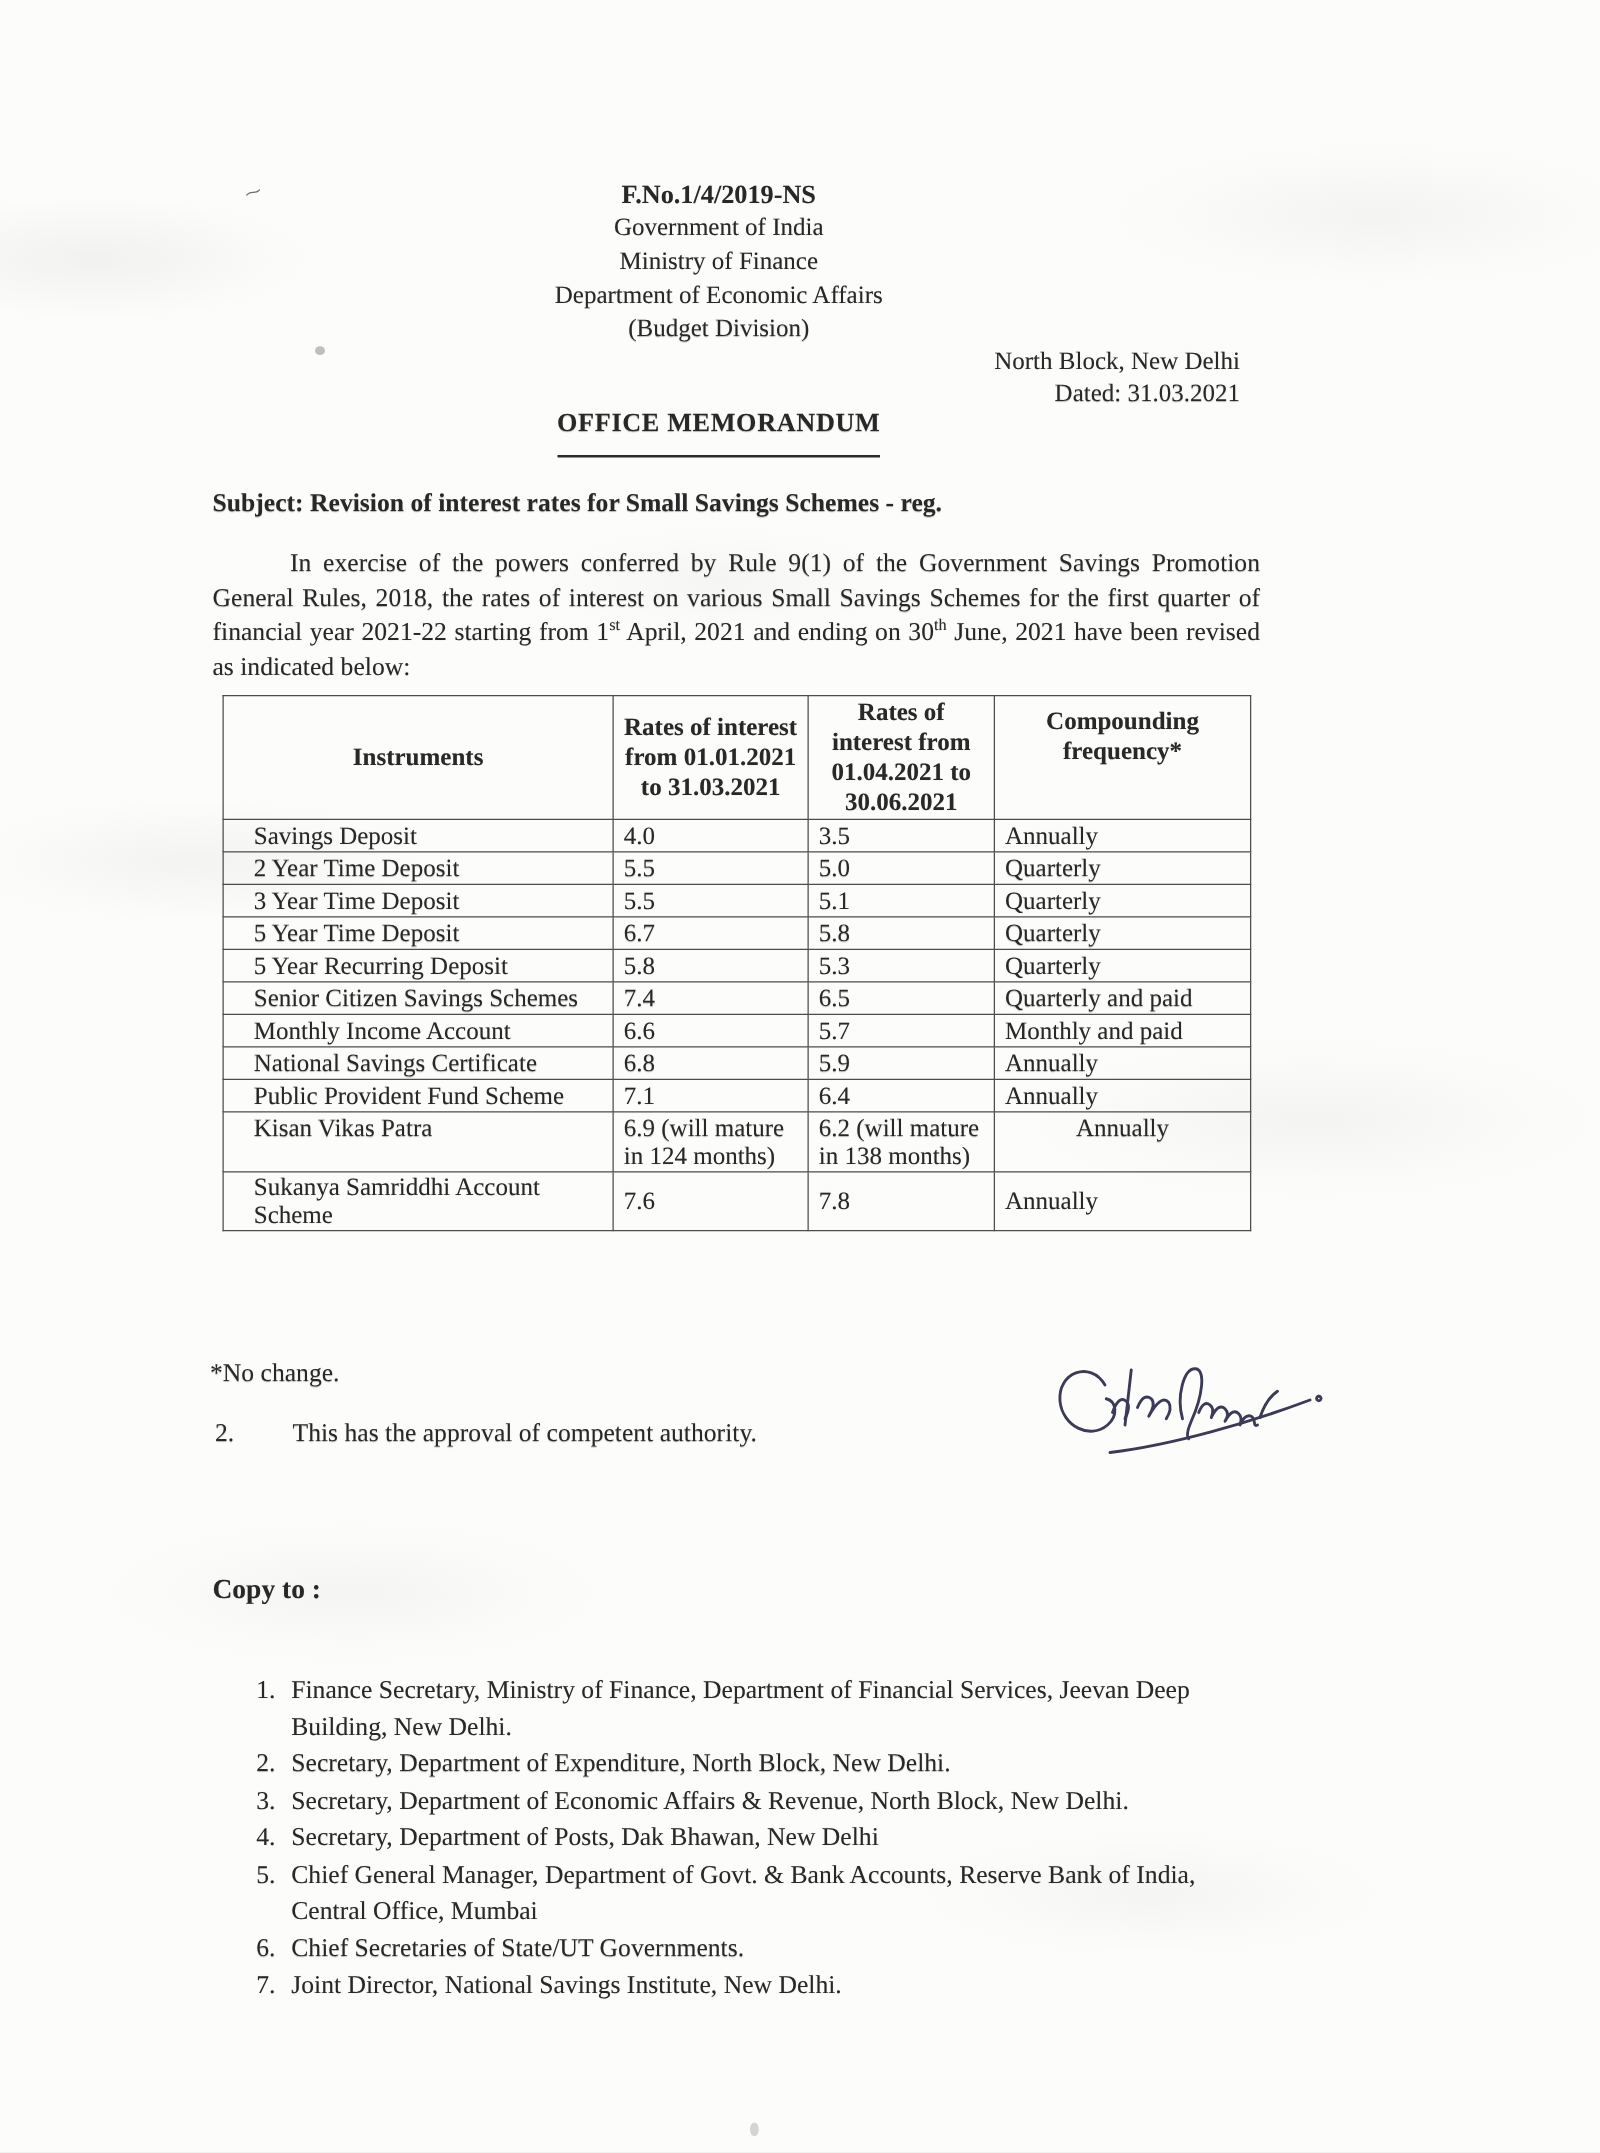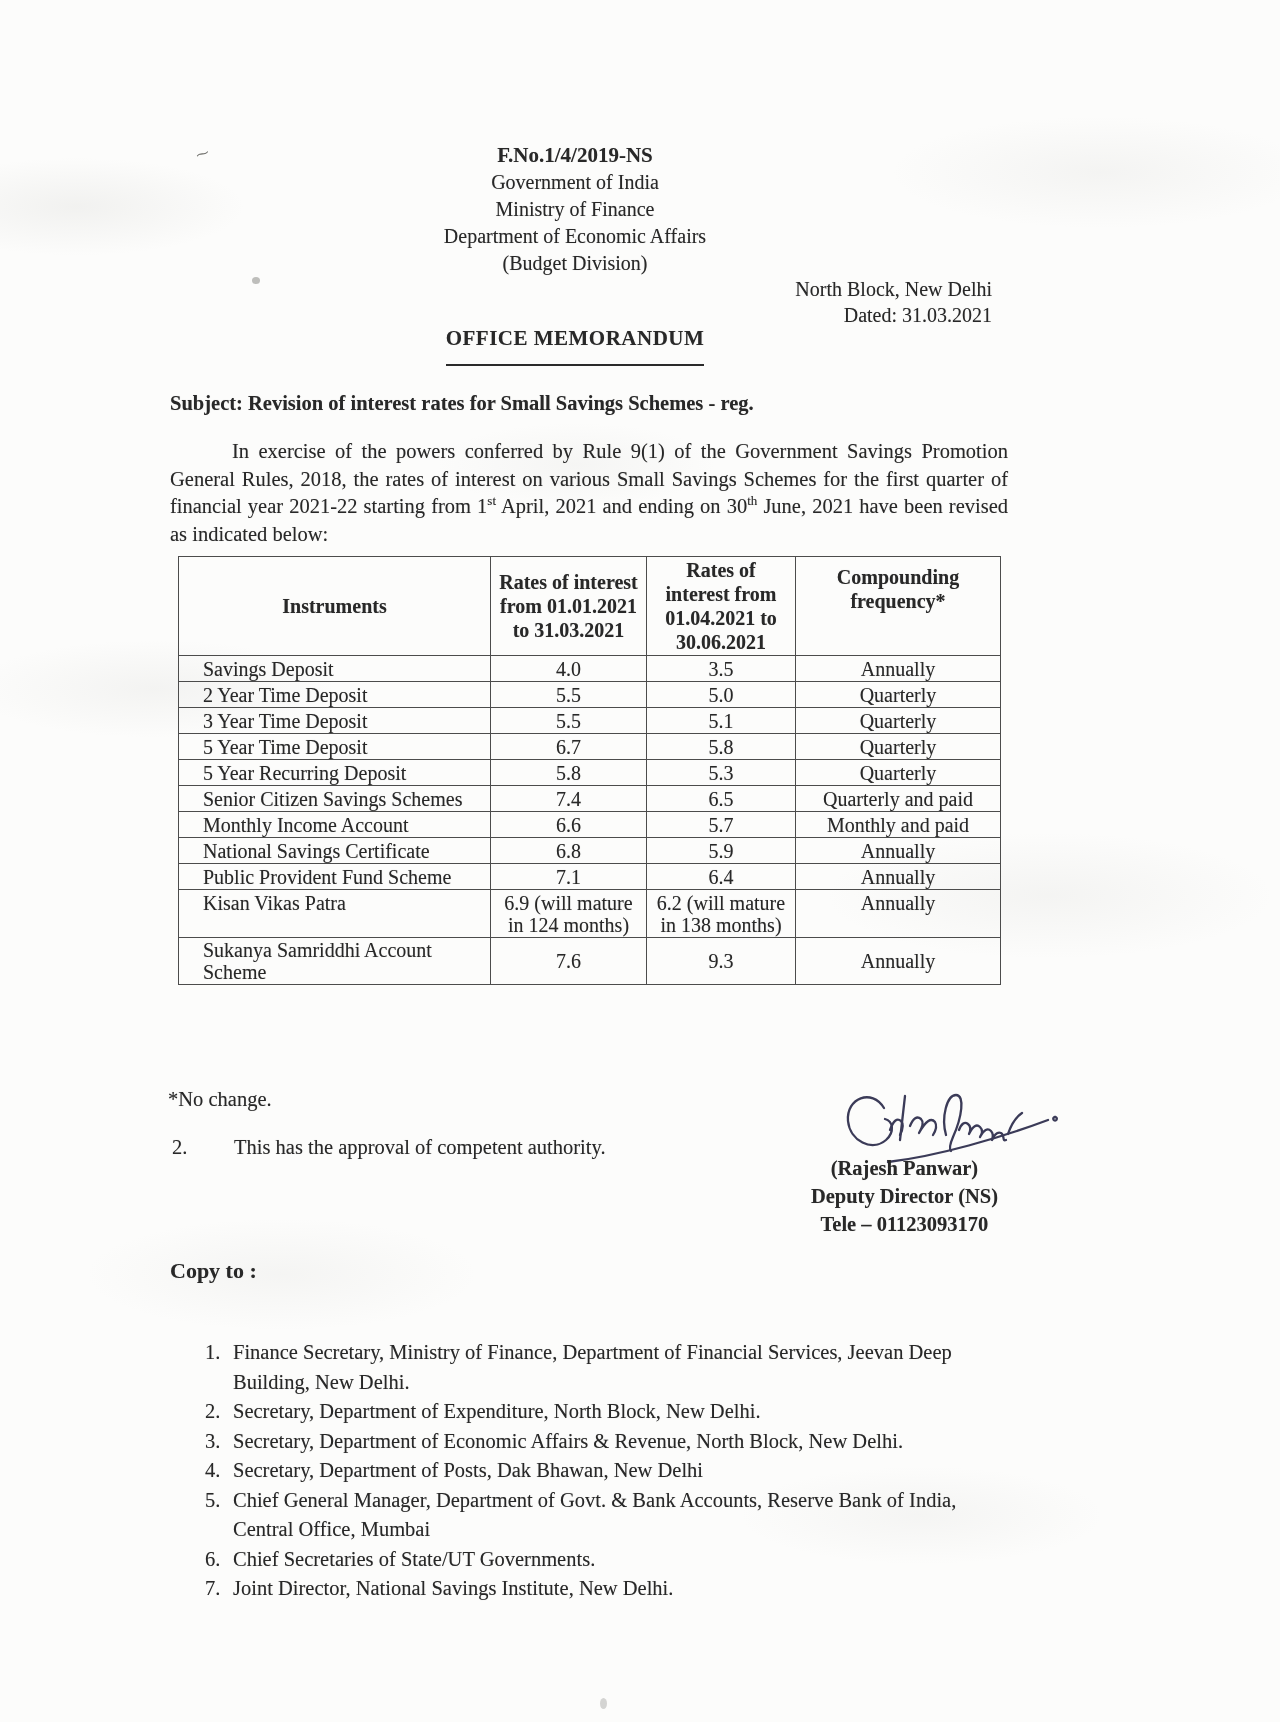--- a/index.html
+++ b/index.html
@@ -35,21 +35,21 @@
   .sup { vertical-align:super; font-size:13px; line-height:0; }
 
   .rates-table { left:178px; top:556px; }
   table { border-collapse:collapse; width:822px; table-layout:fixed;
           font-family:"Liberation Serif","DejaVu Serif",serif; color:#282828; }
   th,td { border:1.7px solid #4c4c4c; padding:1px 8px; overflow:hidden; }
   th { font-size:20px; font-weight:bold; text-align:center; line-height:24px; vertical-align:middle; }
   th.freq-h { vertical-align:top; padding-top:8px; }
   thead tr { height:98px; }
   td { font-size:20px; line-height:22px; height:23px; vertical-align:middle; }
-  td.c { text-align:center; }
+  td.c { text-align:left; }
   td.instr { text-align:left;padding-left:24px; }
   tr.tall td { vertical-align:top; padding-top:2px; }
   tr.tall td.freq-c { text-align:center; }
 
   .footnote { left:168px; top:1088px; font-size:20.5px; }
   .para2 { left:172px; top:1136px; font-size:20.5px; }
   .para2 .num { display:inline-block; width:62px; }
 
   .sig-svg { left:838px; top:1078px; }
   .sig-block { right:282px; top:1154px; font-size:20.5px; line-height:28px; text-align:center; font-weight:bold; }
@@ -168,21 +168,21 @@
         </tr>
         <tr class="tall">
           <td class="instr">Kisan Vikas Patra</td>
           <td class="c">6.9 (will mature in 124 months)</td>
           <td class="c">6.2 (will mature in 138 months)</td>
           <td class="c freq-c">Annually</td>
         </tr>
         <tr>
           <td class="instr">Sukanya Samriddhi Account Scheme</td>
           <td class="c">7.6</td>
-          <td class="c">9.3</td>
+          <td class="c">7.8</td>
           <td class="c">Annually</td>
         </tr>
       </tbody>
     </table>
   </div>
 
   <div class="abs footnote txt">*No change.</div>
 
   <div class="abs para2 txt">
     <span class="num">2.</span><span>This has the approval of competent authority.</span>
@@ -195,25 +195,20 @@
       <path d="M67,18 l-5,44"></path>
       <path d="M72,48 q5,-12 11,-7 q4,4 -2,14 q10,-18 16,-11 q3,5 -2,13"></path>
       <path d="M108,57 c-5,-18 1,-40 10,-40 c9,0 6,22 -3,42 c-3,7 -4,12 -2,14"></path>
       <path d="M121,52 q4,-10 9,-6 q4,3 1,10 q6,-12 11,-7 q4,4 0,10 q6,-11 11,-6 q3,3 1,9 q4,-9 9,-7 c4,2 1,9 5,7"></path>
       <path d="M170,56 q5,-15 14,-21"></path>
       <path d="M50,84 C100,78 162,60 210,42"></path>
       <path d="M217,39 a1.8,1.8 0 1,0 0.1,0"></path>
     </g>
   </svg>
 
-  <div class="abs sig-block txt">
-    <div>(Rajesh Panwar)</div>
-    <div>Deputy Director (NS)</div>
-    <div>Tele – 01123093170</div>
-  </div>
 
   <div class="abs copy-label bold txt">Copy to :</div>
 
   <div class="abs copy-list txt">
     <div class="copy-item">
       <span class="num">1.</span>
       <span class="itxt">Finance Secretary, Ministry of Finance, Department of Financial Services, Jeevan Deep Building, New Delhi.</span>
     </div>
     <div class="copy-item">
       <span class="num">2.</span>

